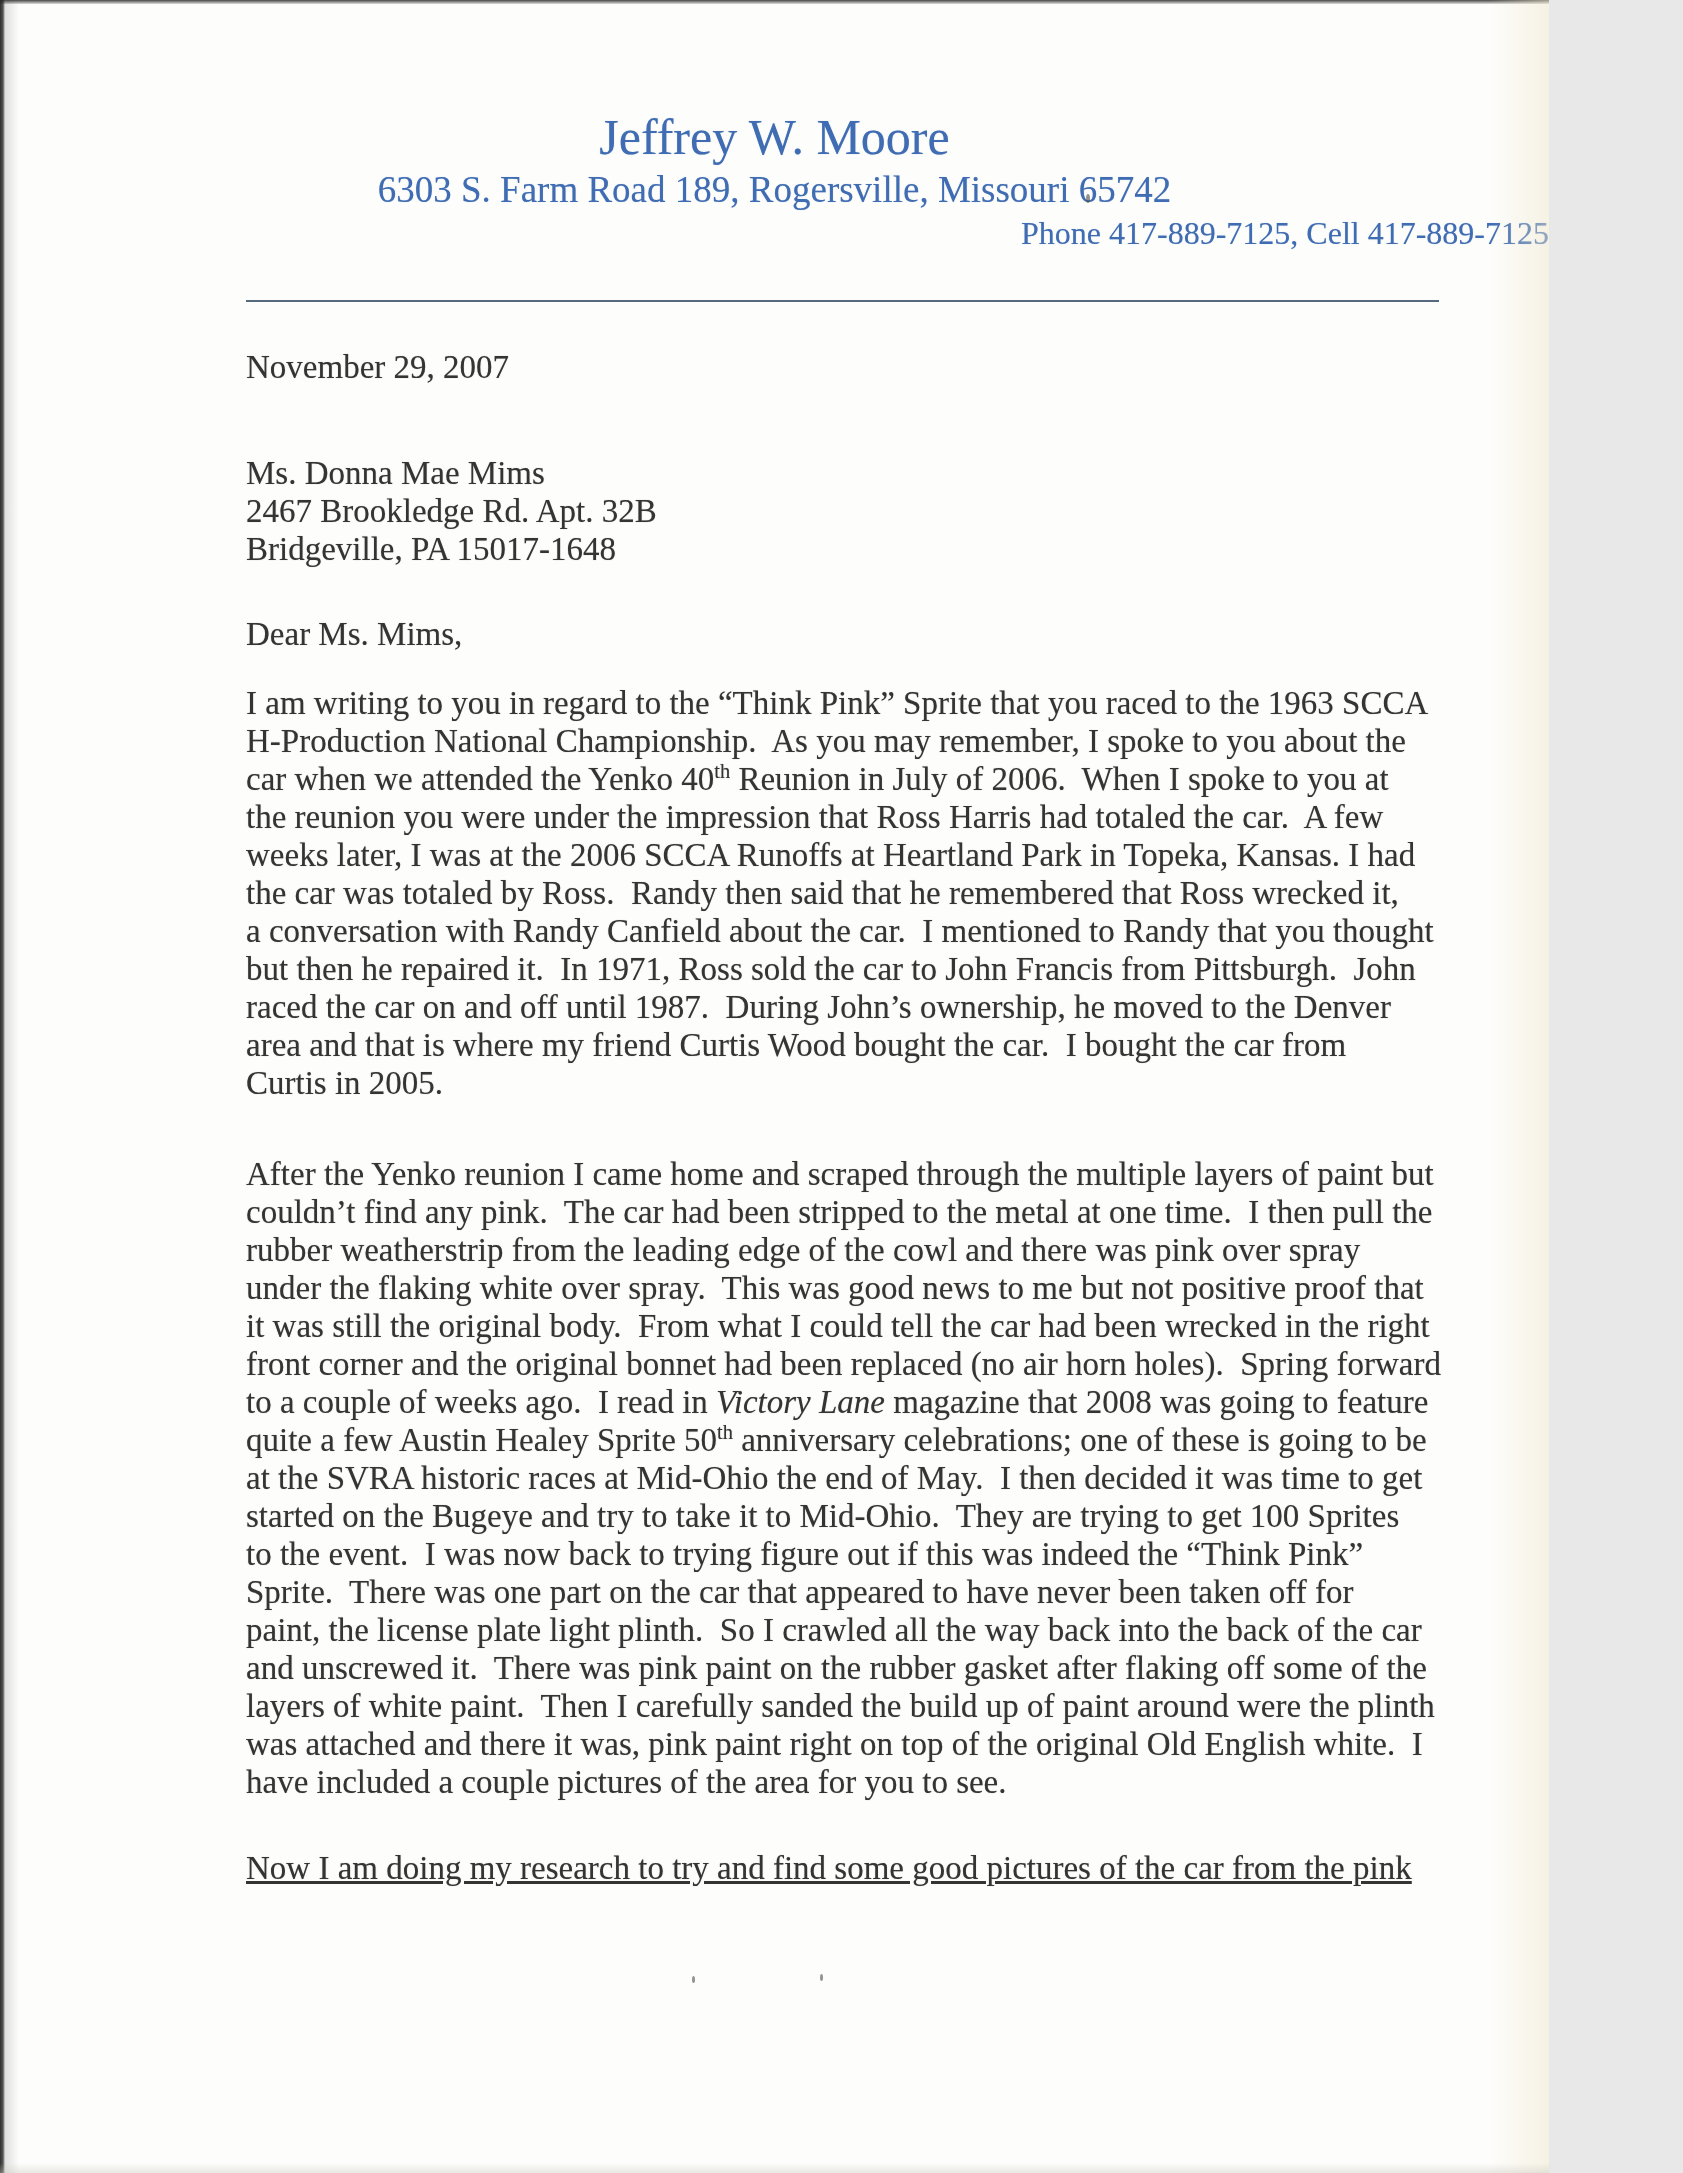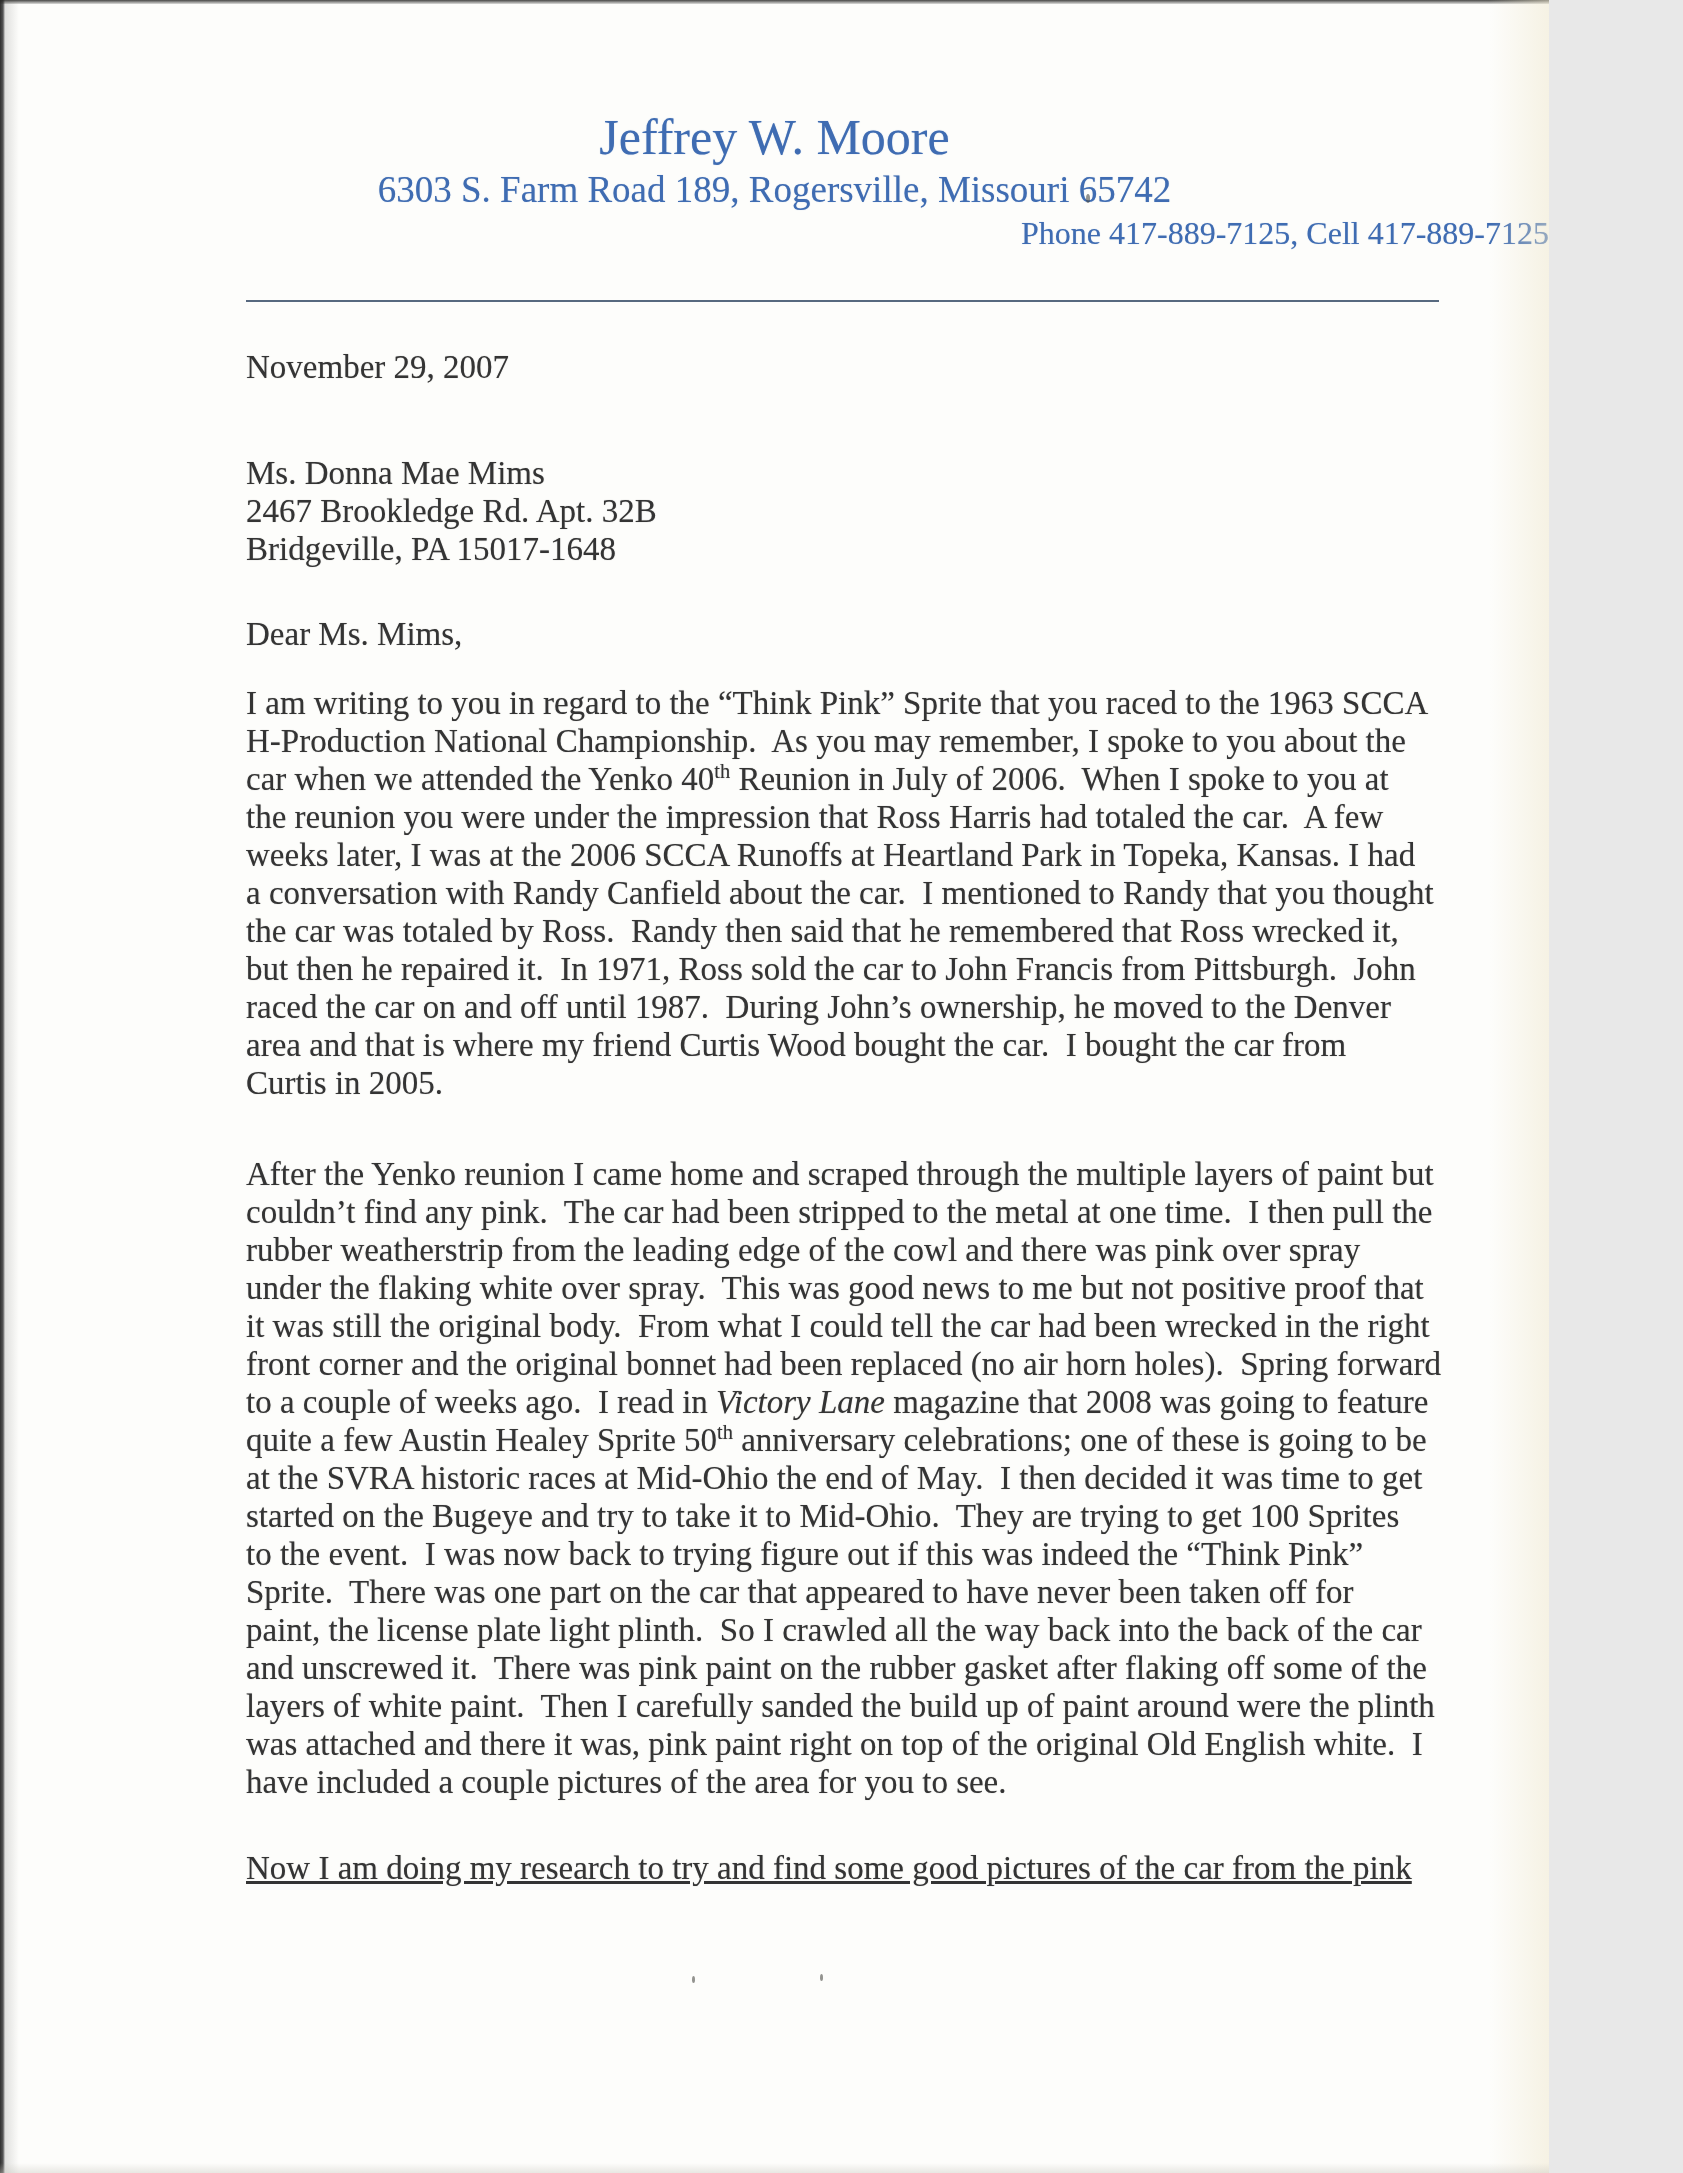--- a/index.html
+++ b/index.html
@@ -106,22 +106,22 @@
       </div>
 
     <div class="salutation-block line">Dear Ms. Mims,</div>
 
     <div class="para para-1">
         <div class="line">I am writing to you in regard to the “Think Pink” Sprite that you raced to the 1963 SCCA</div>
         <div class="line">H-Production National Championship.  As you may remember, I spoke to you about the</div>
         <div class="line">car when we attended the Yenko 40<sup>th</sup> Reunion in July of 2006.  When I spoke to you at</div>
         <div class="line">the reunion you were under the impression that Ross Harris had totaled the car.  A few</div>
         <div class="line">weeks later, I was at the 2006 SCCA Runoffs at Heartland Park in Topeka, Kansas. I had</div>
+        <div class="line">the car was totaled by Ross.  Randy then said that he remembered that Ross wrecked it,</div>
         <div class="line">a conversation with Randy Canfield about the car.  I mentioned to Randy that you thought</div>
-        <div class="line">the car was totaled by Ross.  Randy then said that he remembered that Ross wrecked it,</div>
         <div class="line">but then he repaired it.  In 1971, Ross sold the car to John Francis from Pittsburgh.  John</div>
         <div class="line">raced the car on and off until 1987.  During John’s ownership, he moved to the Denver</div>
         <div class="line">area and that is where my friend Curtis Wood bought the car.  I bought the car from</div>
         <div class="line">Curtis in 2005.</div>
       </div>
     <div class="para para-2">
         <div class="line">After the Yenko reunion I came home and scraped through the multiple layers of paint but</div>
         <div class="line">couldn’t find any pink.  The car had been stripped to the metal at one time.  I then pull the</div>
         <div class="line">rubber weatherstrip from the leading edge of the cowl and there was pink over spray</div>
         <div class="line">under the flaking white over spray.  This was good news to me but not positive proof that</div>

